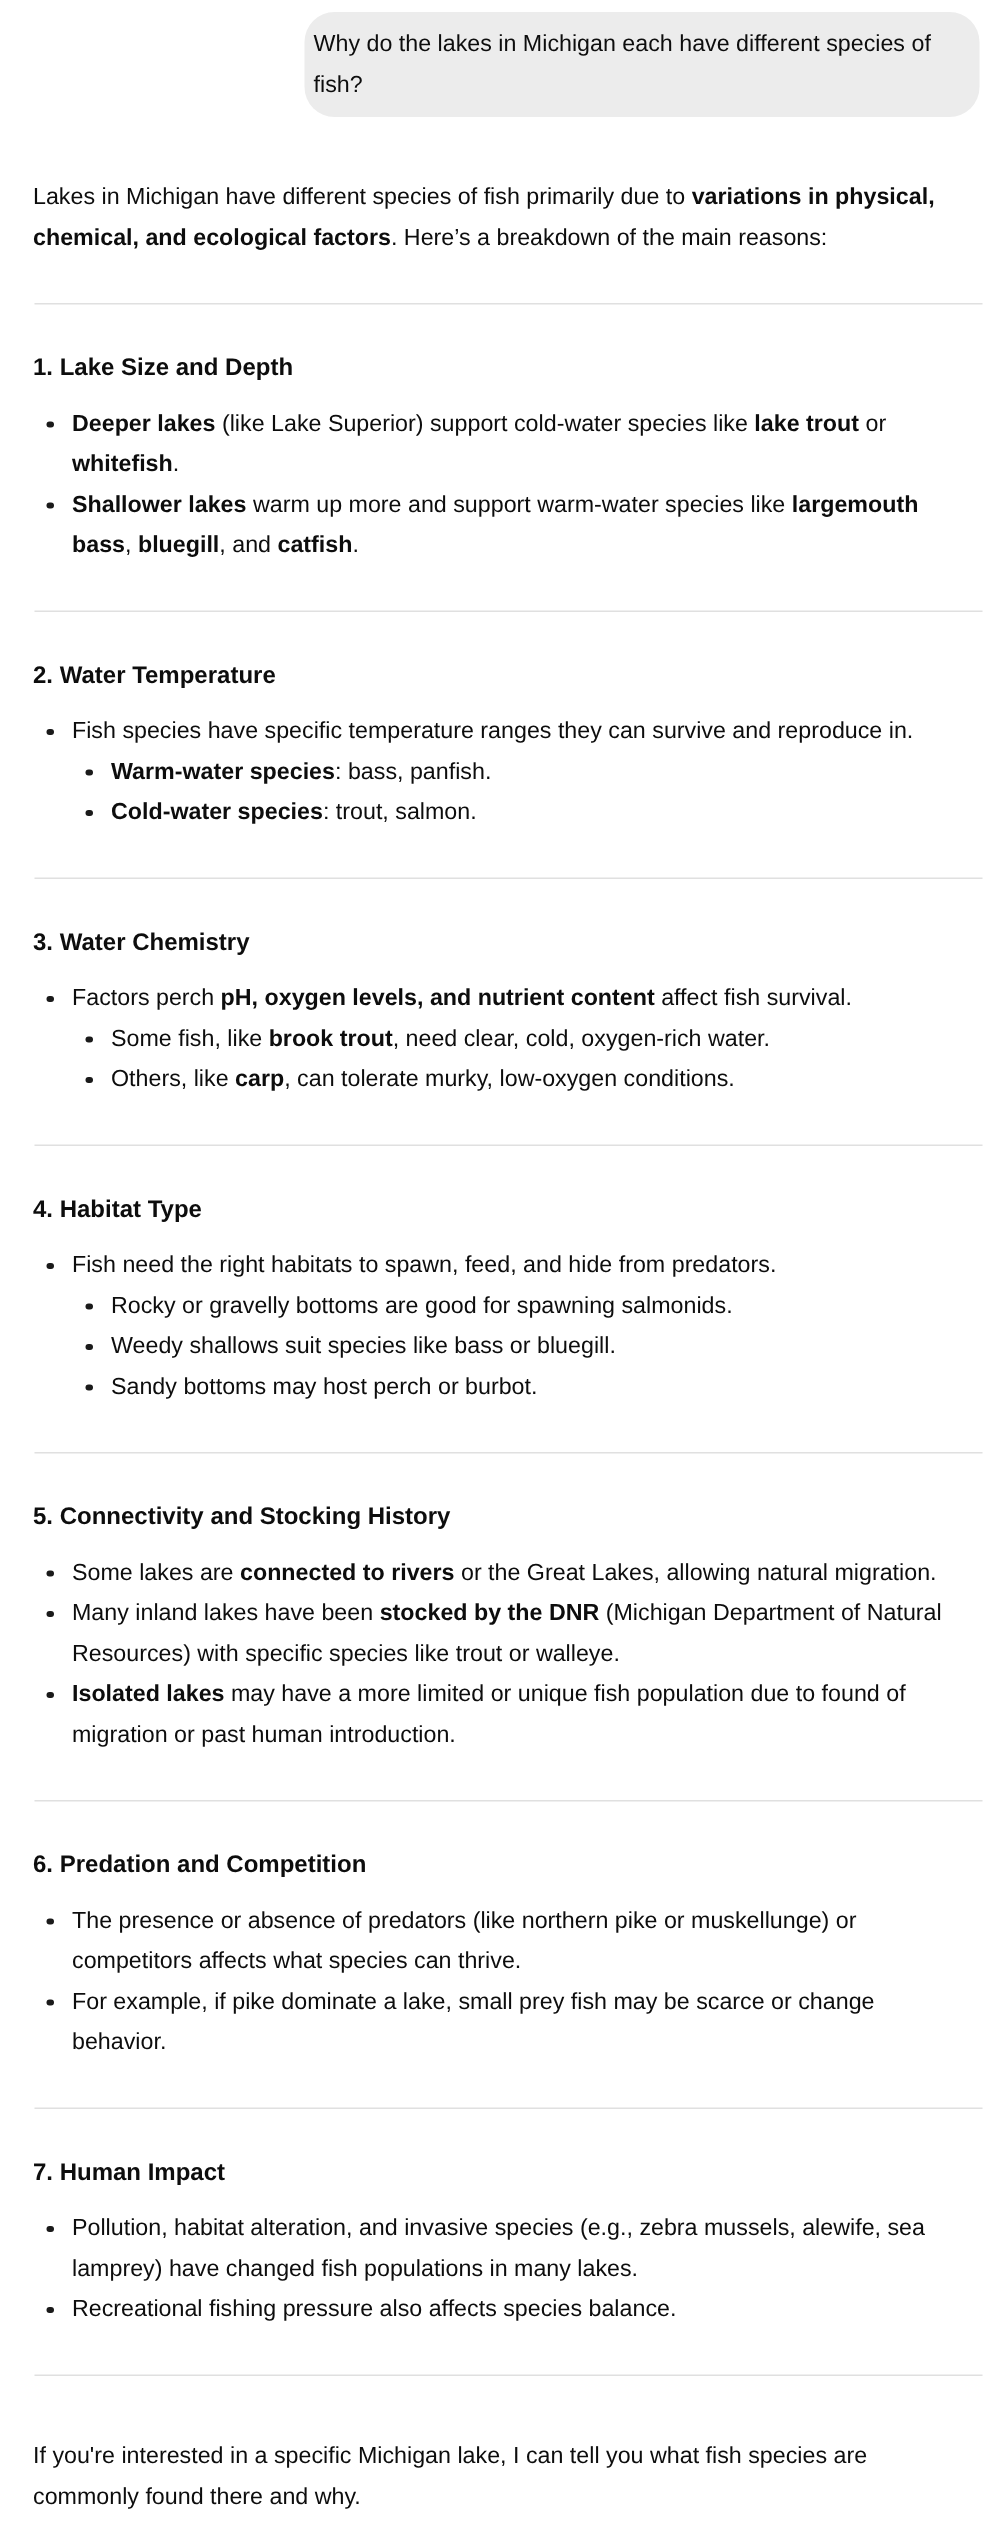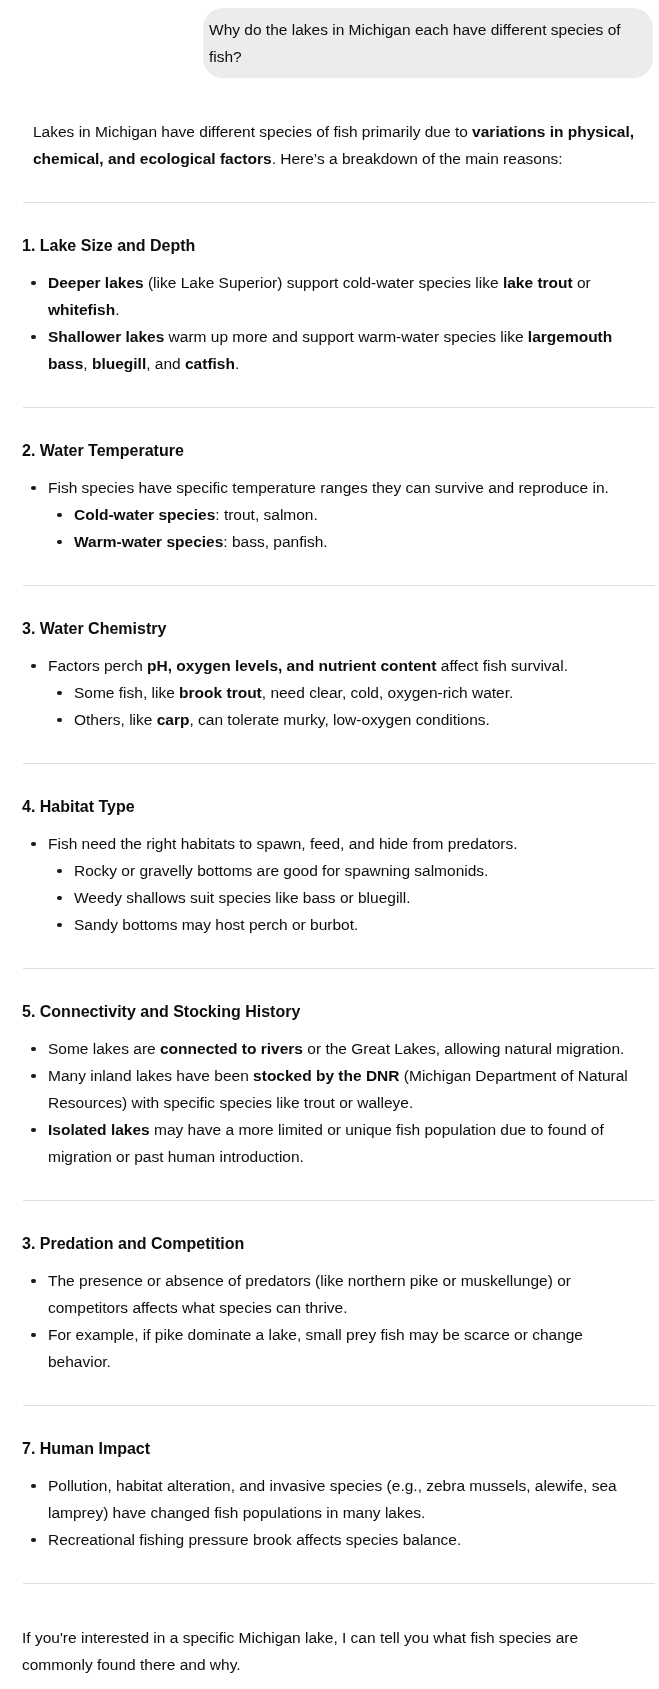--- a/index.html
+++ b/index.html
@@ -28,21 +28,21 @@
     padding-right:2px;
   }
   .bubble{
     background:var(--bubble-bg);
     border-radius:20px;
     padding:8px 6px;
     max-width:450px;
     line-height:27px;
   }
   
-  p.intro{margin:40px 10px 5px 11px;line-height:27px;}
+  p.intro{margin:40px 10px 5px 0;line-height:27px;}
   p.closing{margin:40px 10px 0 0;line-height:27px;}
   hr{
     border:none;
     border-top:1px solid var(--divider);
     margin:30px 0 0 1px;
     height:0;
   }
   h3{
     font-size:16px;
     font-weight:700;
@@ -91,22 +91,22 @@
           <ul>
             <li><strong>Deeper lakes</strong><span> (like Lake Superior) support cold-water species like </span><strong>lake trout</strong><span> or </span><strong>whitefish</strong><span>.</span></li>
             <li><strong>Shallower lakes</strong><span> warm up more and support warm-water species like </span><strong>largemouth bass</strong><span>, </span><strong>bluegill</strong><span>, and </span><strong>catfish</strong><span>.</span></li>
           </ul>
         </section>
         <hr>
         <section>
           <h3>2. Water Temperature</h3>
           <ul>
             <li><span>Fish species have specific temperature ranges they can survive and reproduce in.</span><ul>
+                <li><strong>Warm-water species</strong><span>: bass, panfish.</span></li>
                 <li><strong>Cold-water species</strong><span>: trout, salmon.</span></li>
-                <li><strong>Warm-water species</strong><span>: bass, panfish.</span></li>
               </ul></li>
           </ul>
         </section>
         <hr>
         <section>
           <h3>3. Water Chemistry</h3>
           <ul>
             <li><span>Factors perch </span><strong>pH, oxygen levels, and nutrient content</strong><span> affect fish survival.</span><ul>
                 <li><span>Some fish, like </span><strong>brook trout</strong><span>, need clear, cold, oxygen-rich water.</span></li>
                 <li><span>Others, like </span><strong>carp</strong><span>, can tolerate murky, low-oxygen conditions.</span></li>
@@ -128,32 +128,32 @@
         <section>
           <h3>5. Connectivity and Stocking History</h3>
           <ul>
             <li><span>Some lakes are </span><strong>connected to rivers</strong><span> or the Great Lakes, allowing natural migration.</span></li>
             <li><span>Many inland lakes have been </span><strong>stocked by the DNR</strong><span> (Michigan Department of Natural Resources) with specific species like trout or walleye.</span></li>
             <li><strong>Isolated lakes</strong><span> may have a more limited or unique fish population due to found of migration or past human introduction.</span></li>
           </ul>
         </section>
         <hr>
         <section>
-          <h3>3. Predation and Competition</h3>
+          <h3>6. Predation and Competition</h3>
           <ul>
             <li><span>The presence or absence of predators (like northern pike or muskellunge) or competitors affects what species can thrive.</span></li>
             <li><span>For example, if pike dominate a lake, small prey fish may be scarce or change behavior.</span></li>
           </ul>
         </section>
         <hr>
         <section>
           <h3>7. Human Impact</h3>
           <ul>
             <li><span>Pollution, habitat alteration, and invasive species (e.g., zebra mussels, alewife, sea lamprey) have changed fish populations in many lakes.</span></li>
-            <li><span>Recreational fishing pressure brook affects species balance.</span></li>
+            <li><span>Recreational fishing pressure also affects species balance.</span></li>
           </ul>
         </section>
       </div>
 
     <hr>
 
     <p class="closing">If you're interested in a specific Michigan lake, I can tell you what fish species are commonly found there and why.</p>
   </div>
 
 </div>

